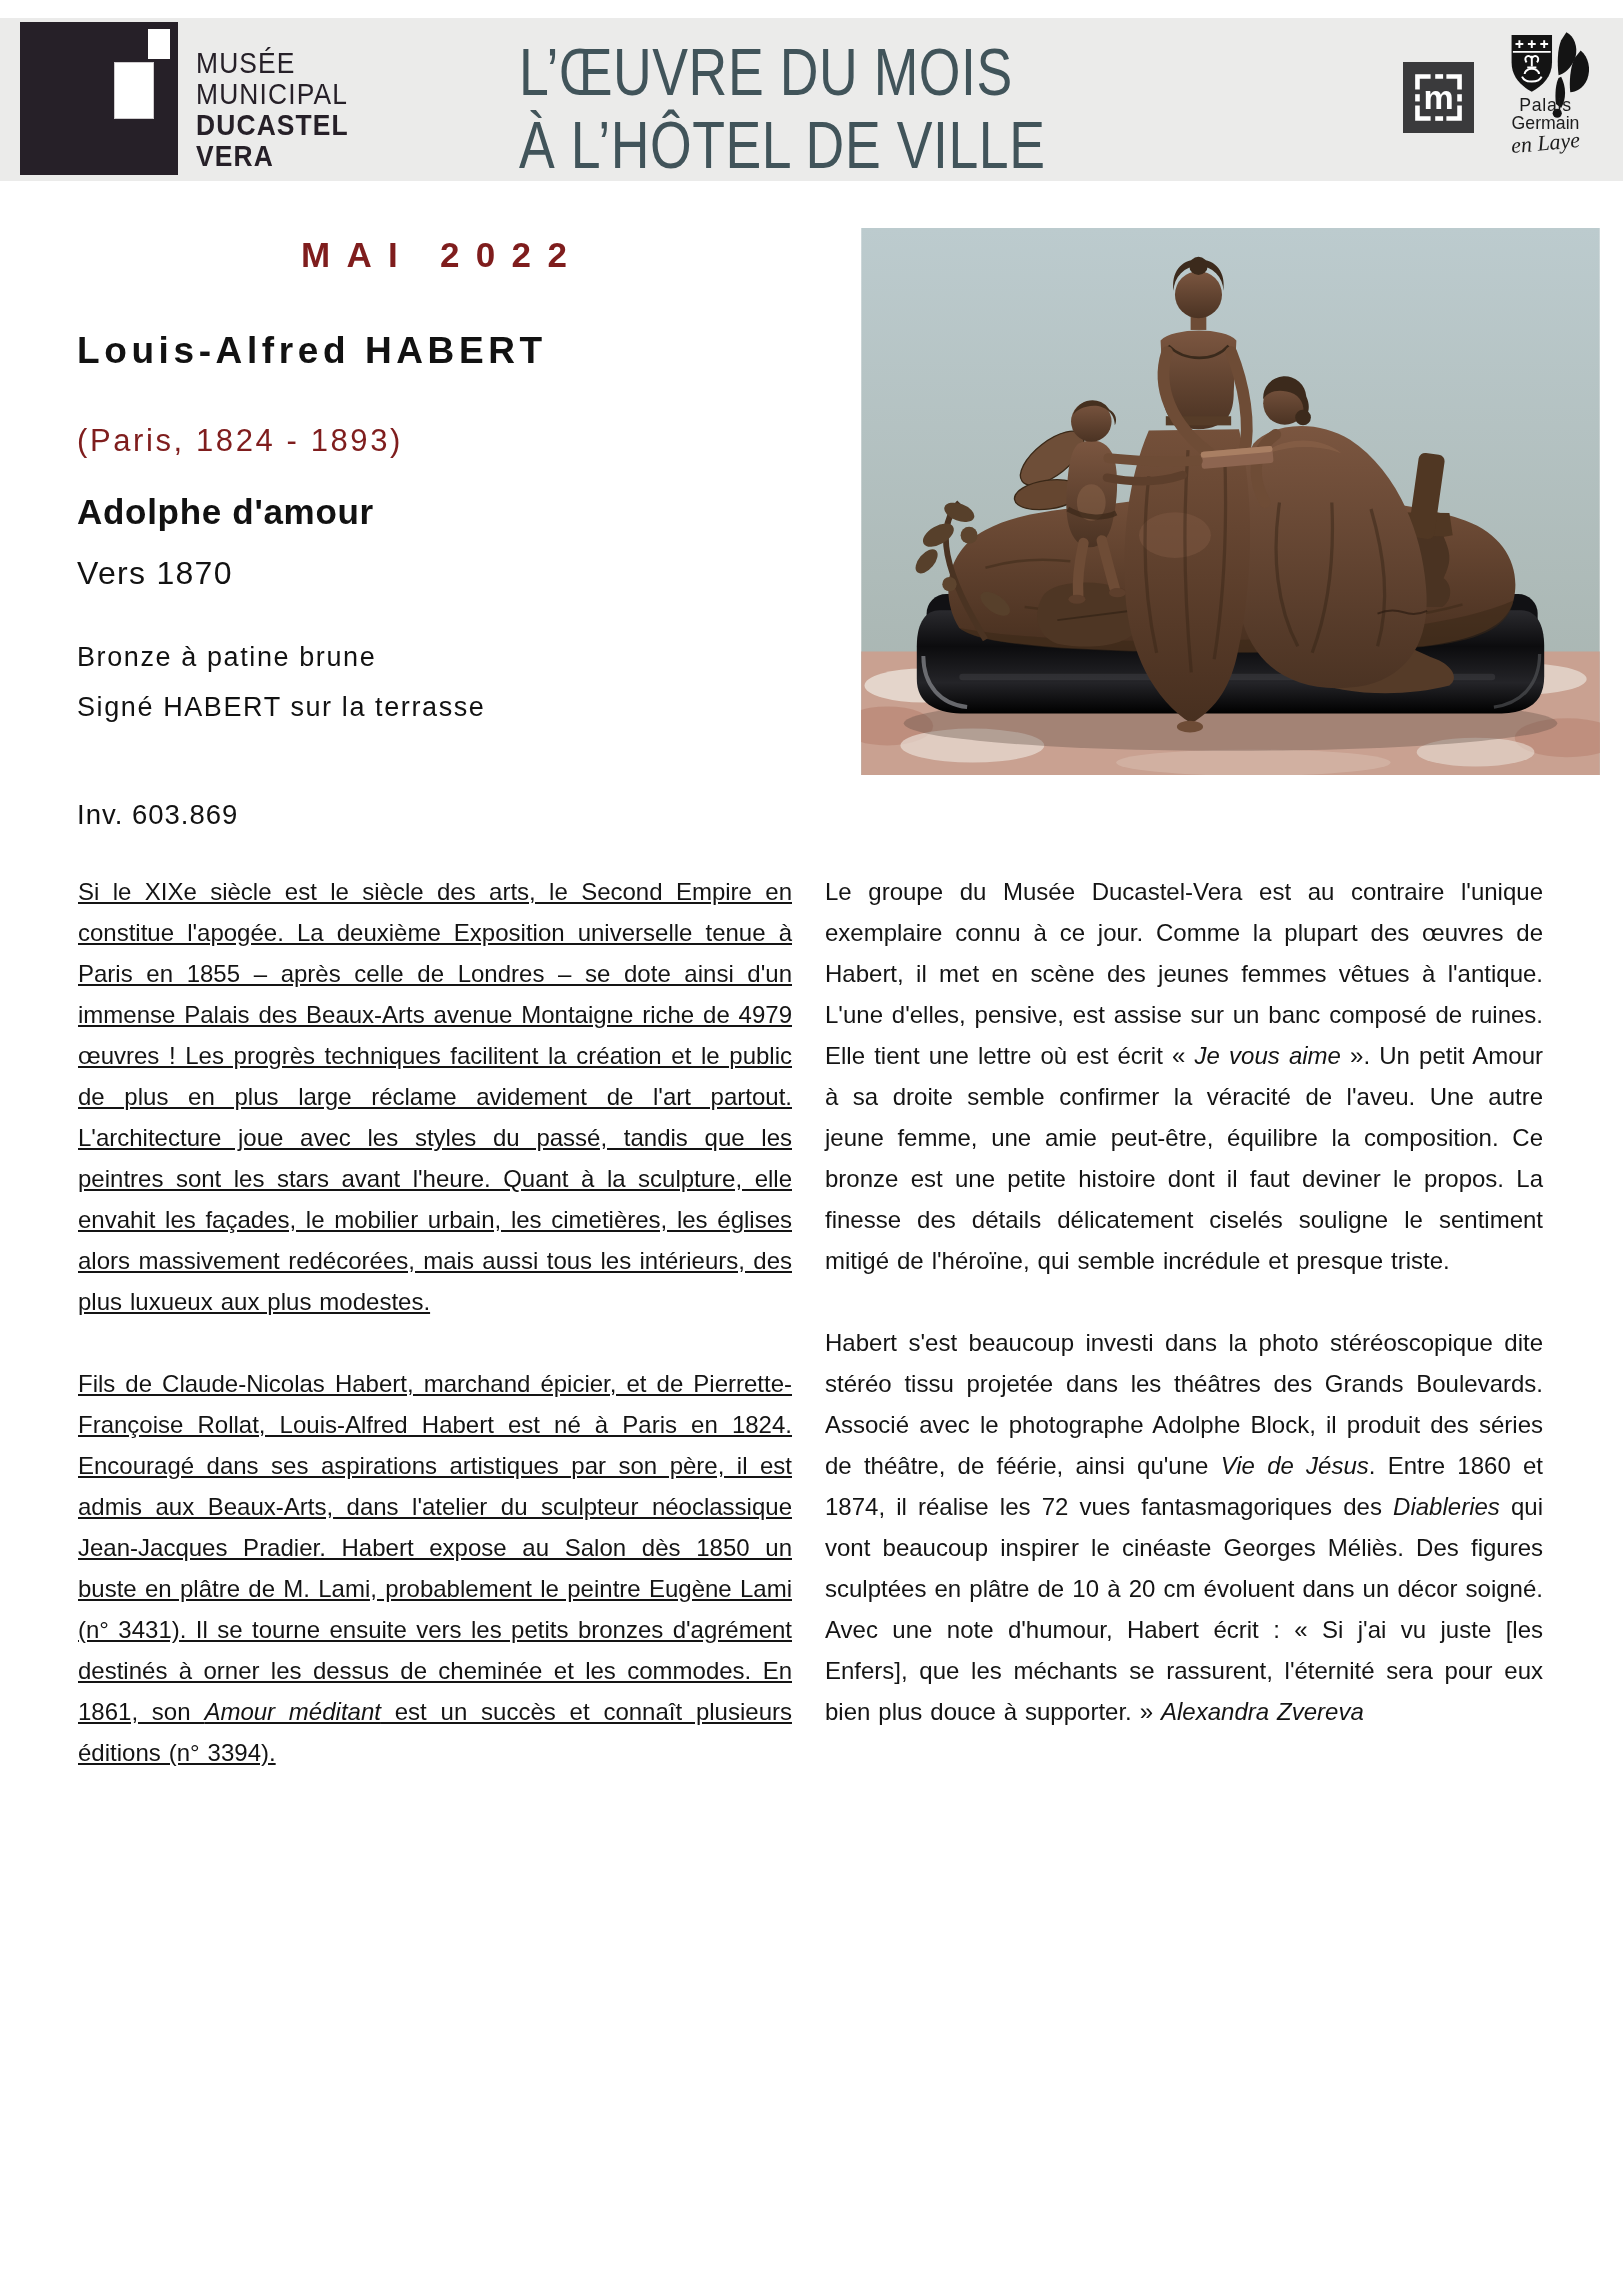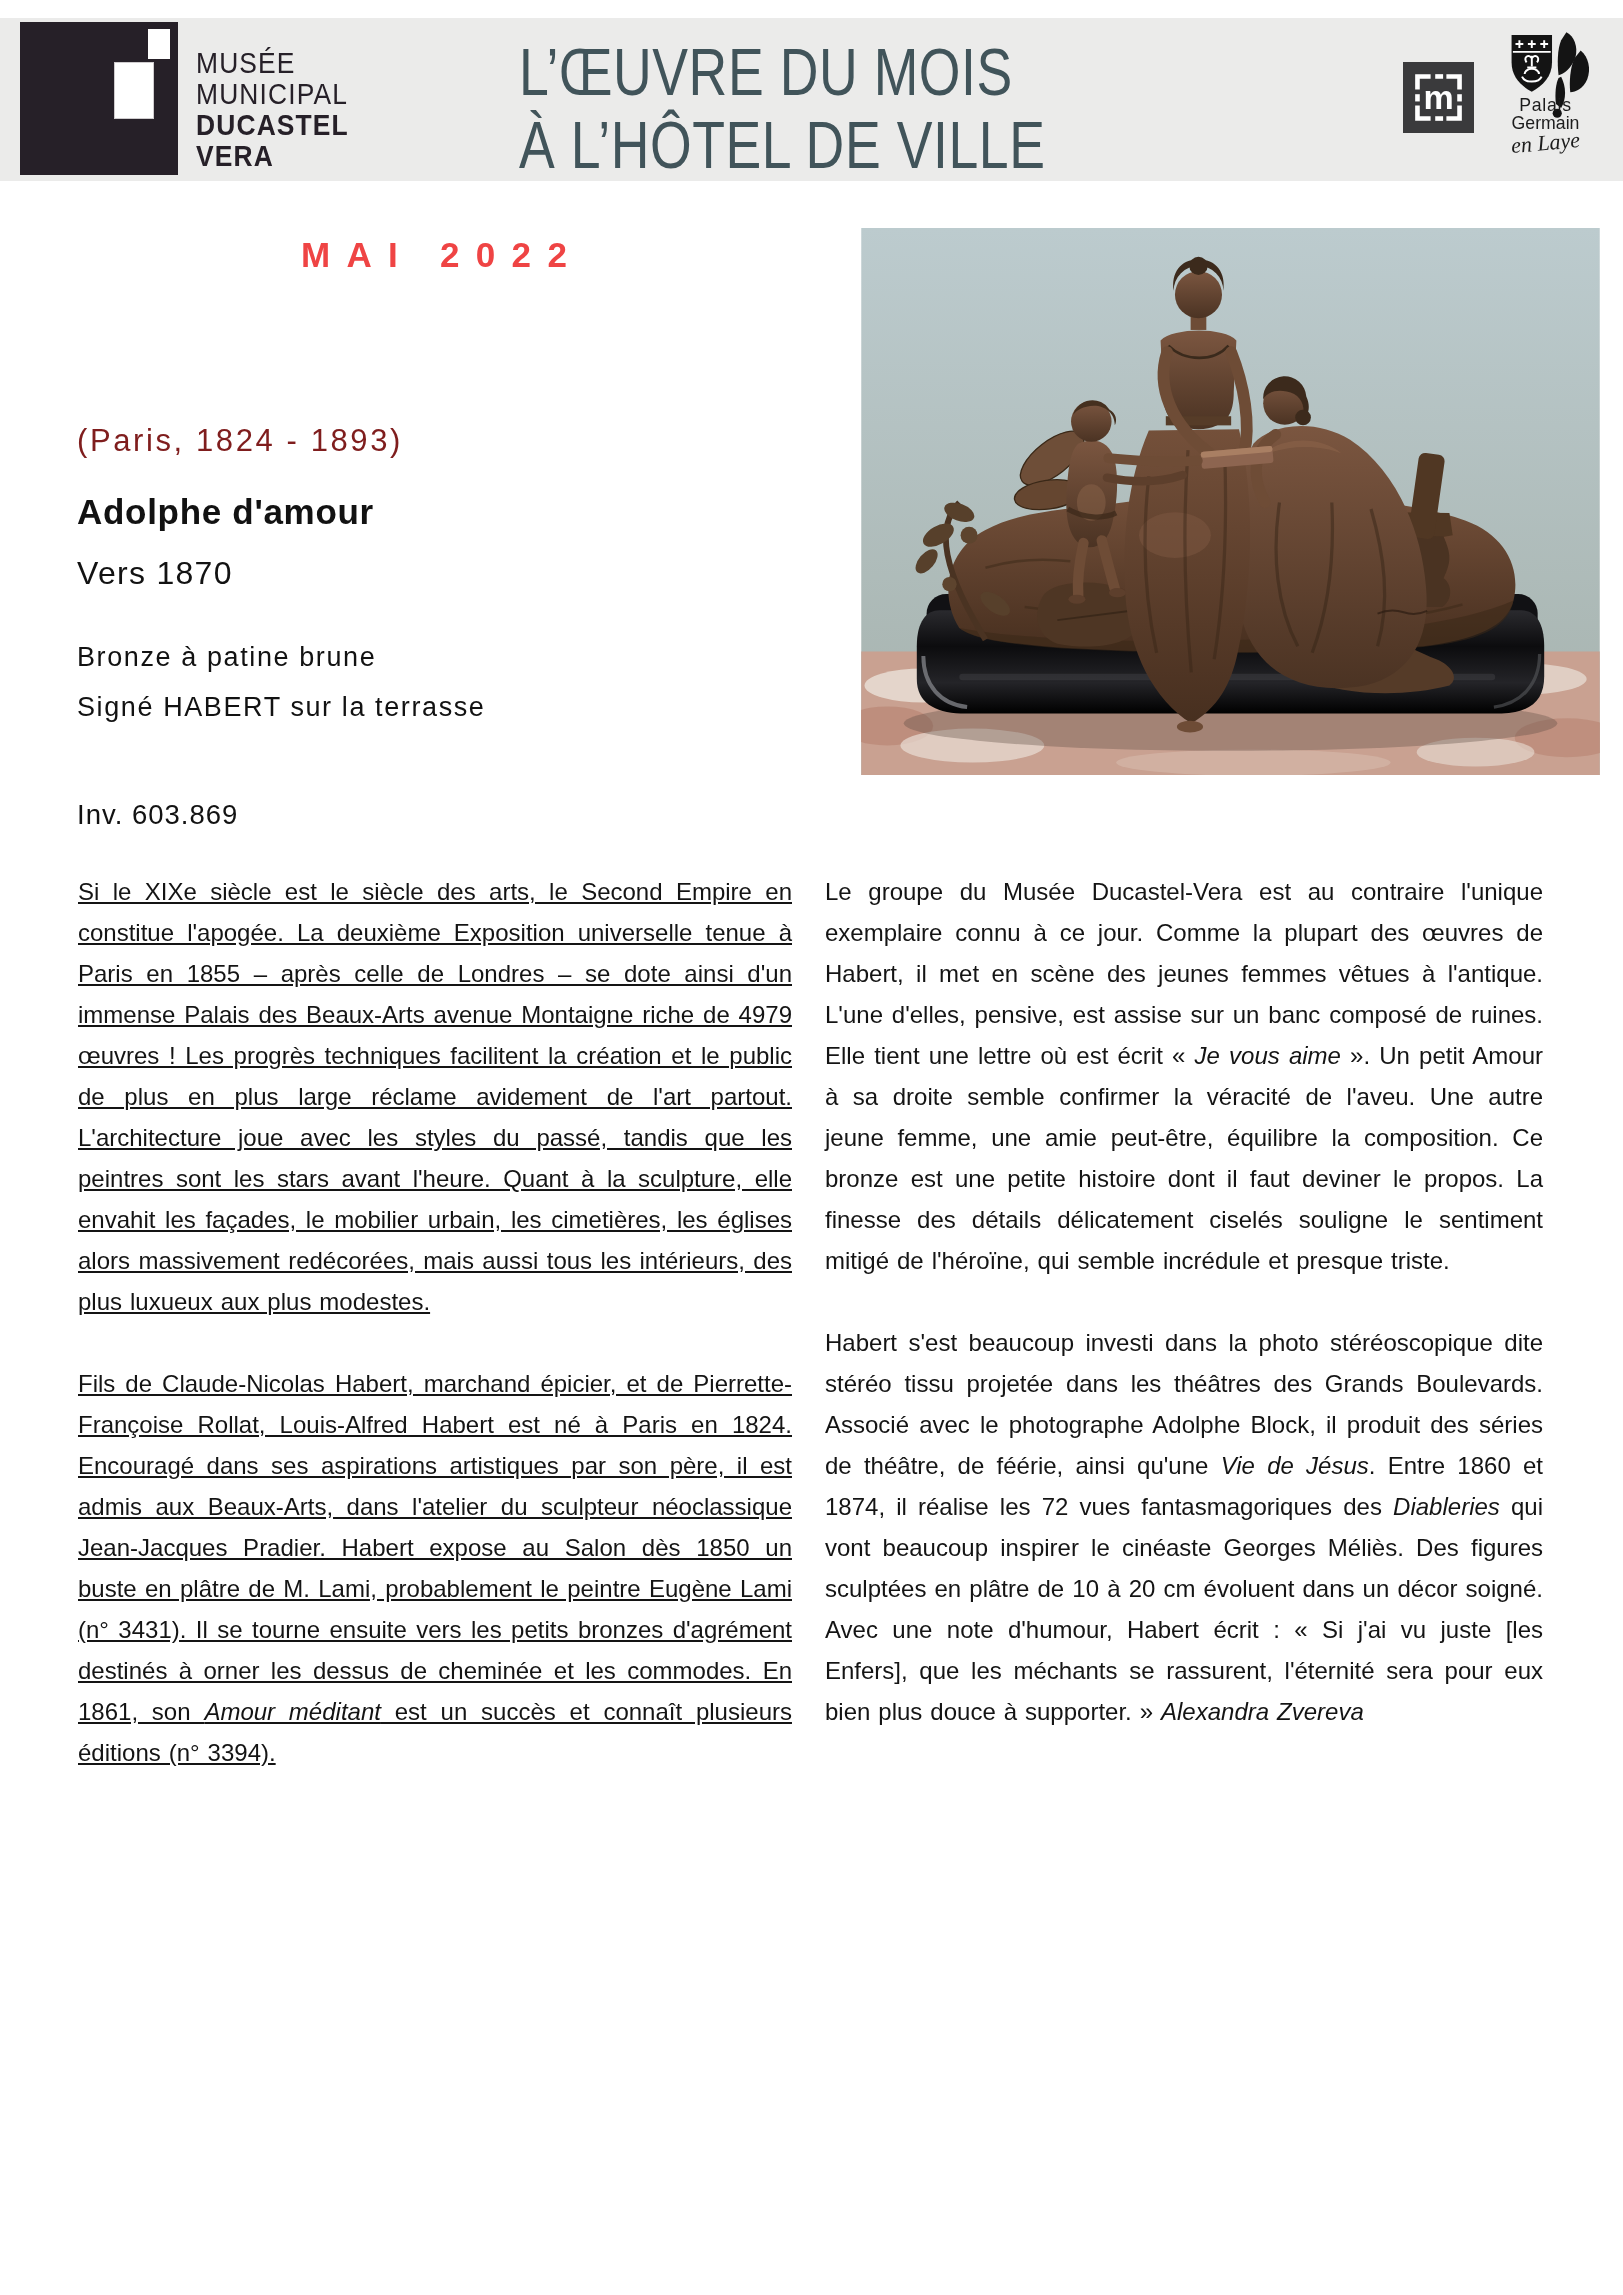--- a/index.html
+++ b/index.html
@@ -21,21 +21,21 @@
   .m-logo svg{position:absolute;left:0;top:0;}
   .m-letter{position:absolute;left:0;top:13px;width:71px;text-align:center;color:#ffffff;
             font-size:34px;font-weight:bold;line-height:44px;}
   .sgl{position:absolute;left:1493px;top:13px;width:105px;height:137px;}
   .sgl-text{position:absolute;color:#1c1c1c;text-align:center;width:105px;left:0;}
   .sgl-l1{top:64px;font-size:17.7px;letter-spacing:0.7px;}
   .sgl-l2{top:82px;font-size:17.7px;letter-spacing:0px;}
   .sgl-l3{top:99px;font-size:22px;font-family:"Liberation Serif",serif;font-style:italic;transform:rotate(-5deg);}
 
   
-  .mai{position:absolute;left:301px;top:235px;font-size:35px;font-weight:bold;color:#ef4444;letter-spacing:16.3px;}
+  .mai{position:absolute;left:301px;top:235px;font-size:35px;font-weight:bold;color:#7f1d1d;letter-spacing:16.3px;}
   .artist{position:absolute;left:77px;top:330px;font-size:37px;font-weight:bold;letter-spacing:4.6px;color:#121212;}
   .dates{position:absolute;left:77px;top:404px;font-size:31px;letter-spacing:2.6px;color:#7f1d1d;margin-top:19px;}
   .work-title{position:absolute;left:77px;top:492px;font-size:35px;font-weight:bold;color:#121212;letter-spacing:0.7px;}
   .work-date{position:absolute;left:77px;top:555px;font-size:32px;color:#121212;letter-spacing:1.3px;}
   .medium{position:absolute;left:77px;top:642px;font-size:27px;letter-spacing:1.6px;color:#121212;}
   .signature{position:absolute;left:77px;top:692px;font-size:27px;letter-spacing:1.6px;color:#121212;text-align:right;}
   .inv{position:absolute;left:77px;top:799px;font-size:27.5px;letter-spacing:1px;color:#121212;}
 
   
   .photo{position:absolute;left:861px;top:228px;width:739px;height:547px;margin:0;}
@@ -108,20 +108,21 @@
           <circle cx="98" cy="126" r="7"></circle>
         </g>
       </svg>
       <div class="sgl-text sgl-l1">Palais</div>
       <div class="sgl-text sgl-l2">Germain</div>
       <div class="sgl-text sgl-l3">en Laye</div>
     </div>
   </header>
 
   <div class="mai">MAI 2022</div>
+  <div class="artist">Louis-Alfred HABERT</div>
   <div class="dates">(Paris, 1824 - 1893)</div>
   <div class="work-title">Adolphe d'amour</div>
   <div class="work-date">Vers 1870</div>
   <div class="medium">Bronze à patine brune</div>
   <div class="signature">Signé HABERT sur la terrasse</div>
   <div class="inv">Inv. 603.869</div>
 
   <figure class="photo">
     <svg width="739" height="547" viewBox="0 0 1130 837">
       <defs>

